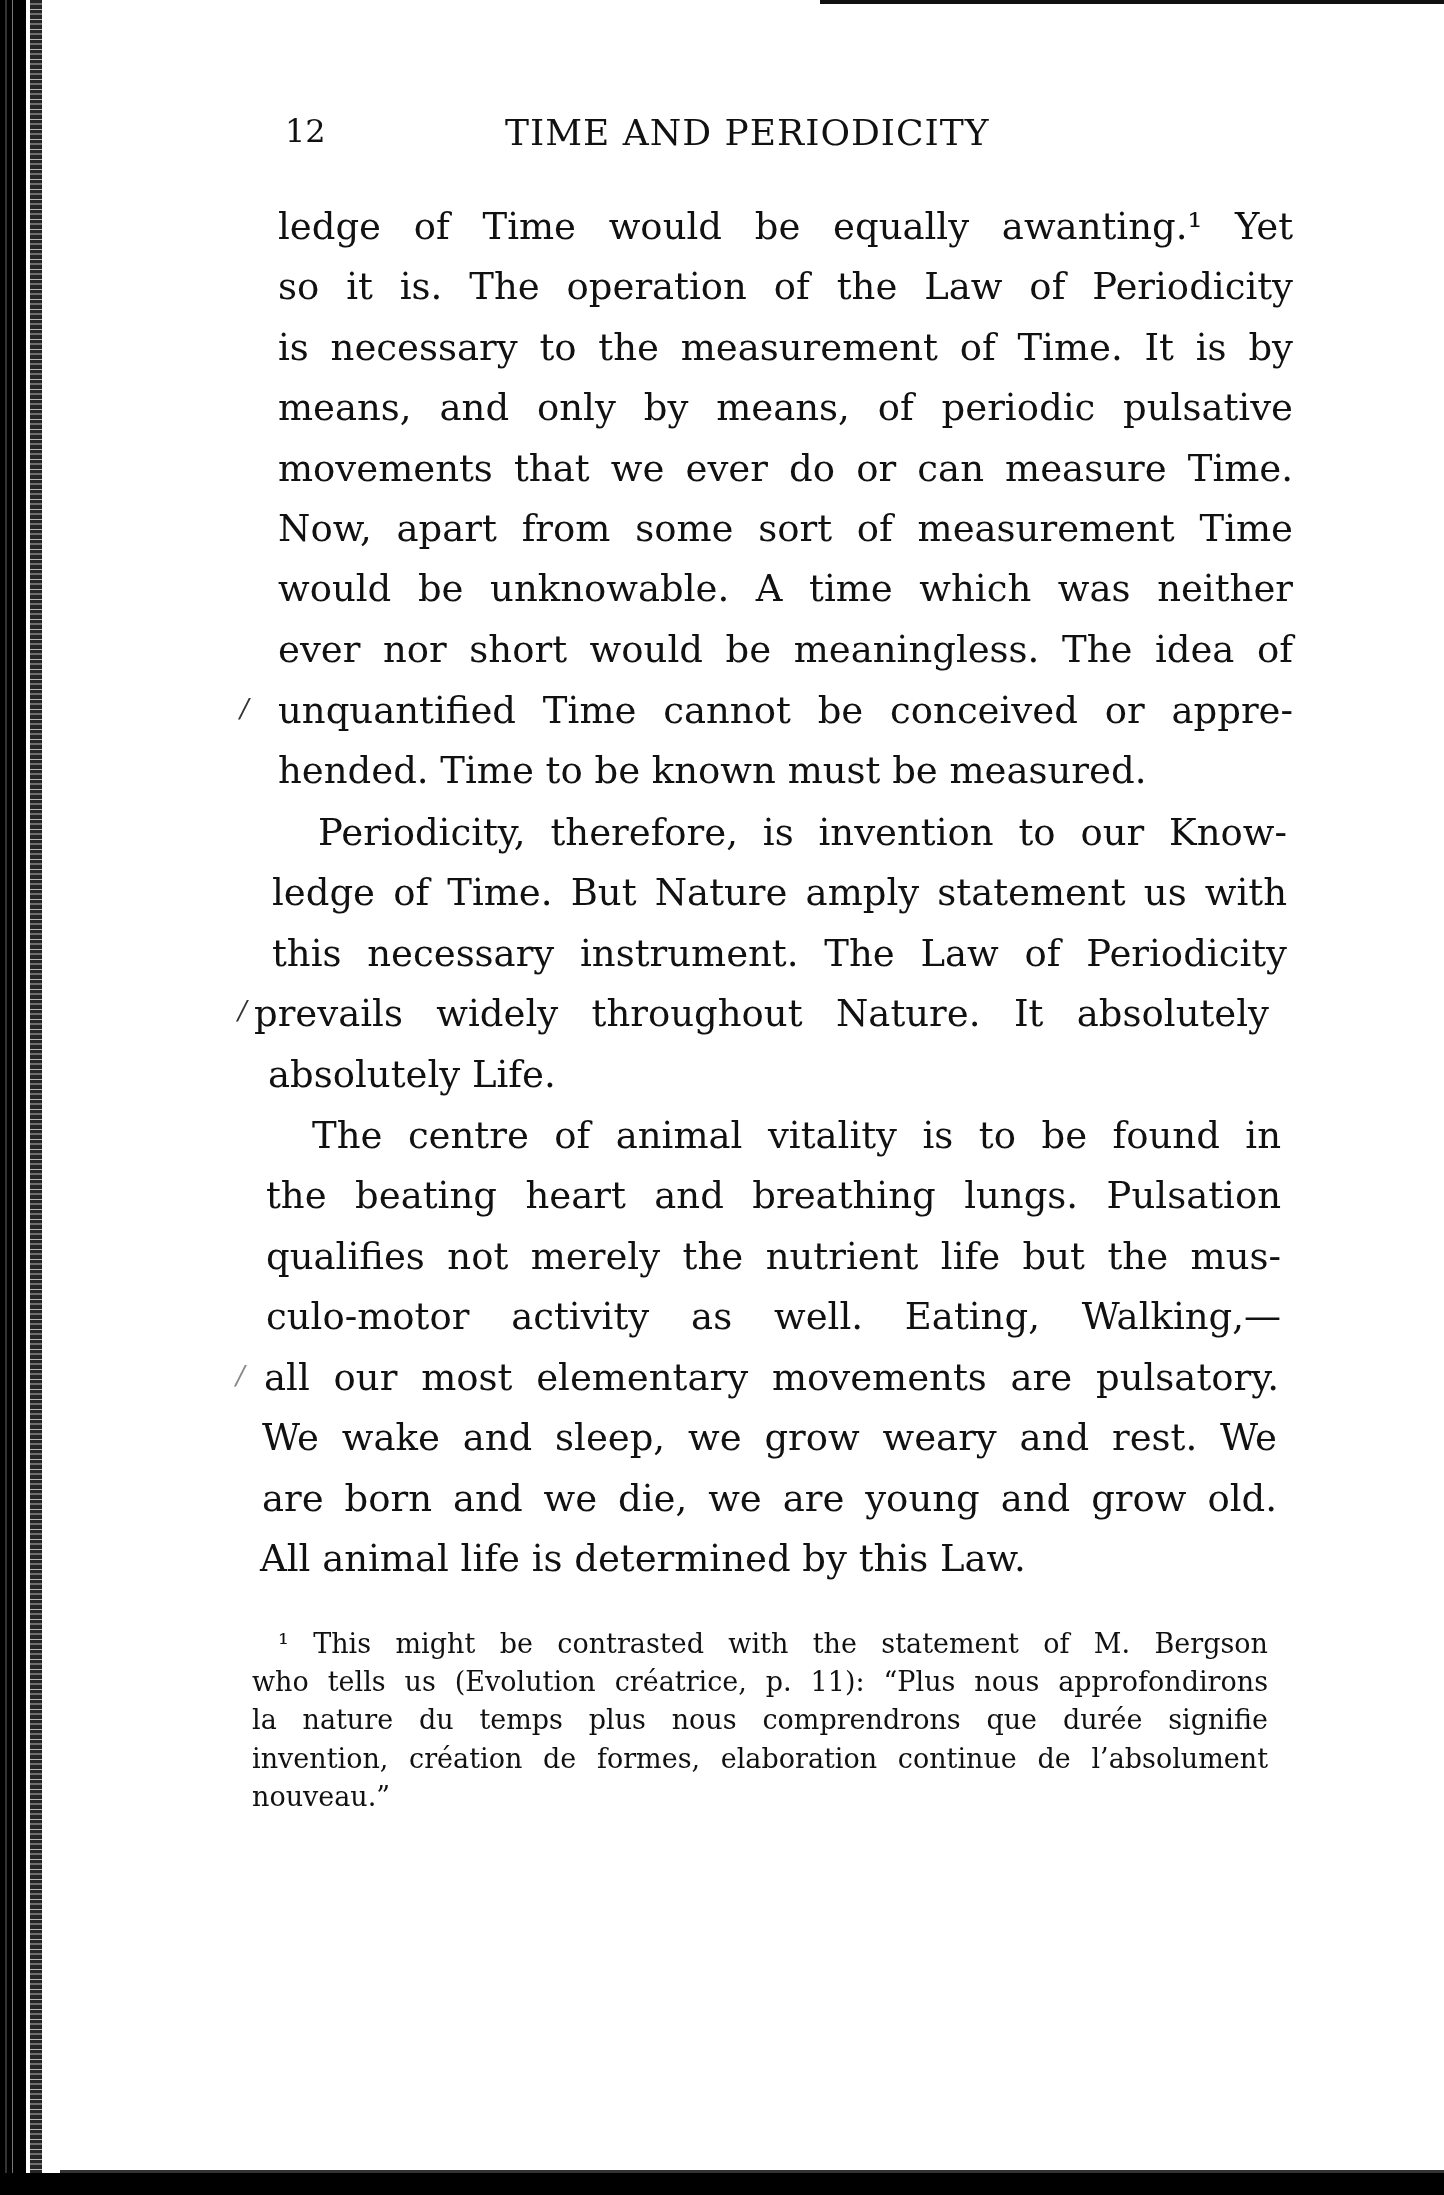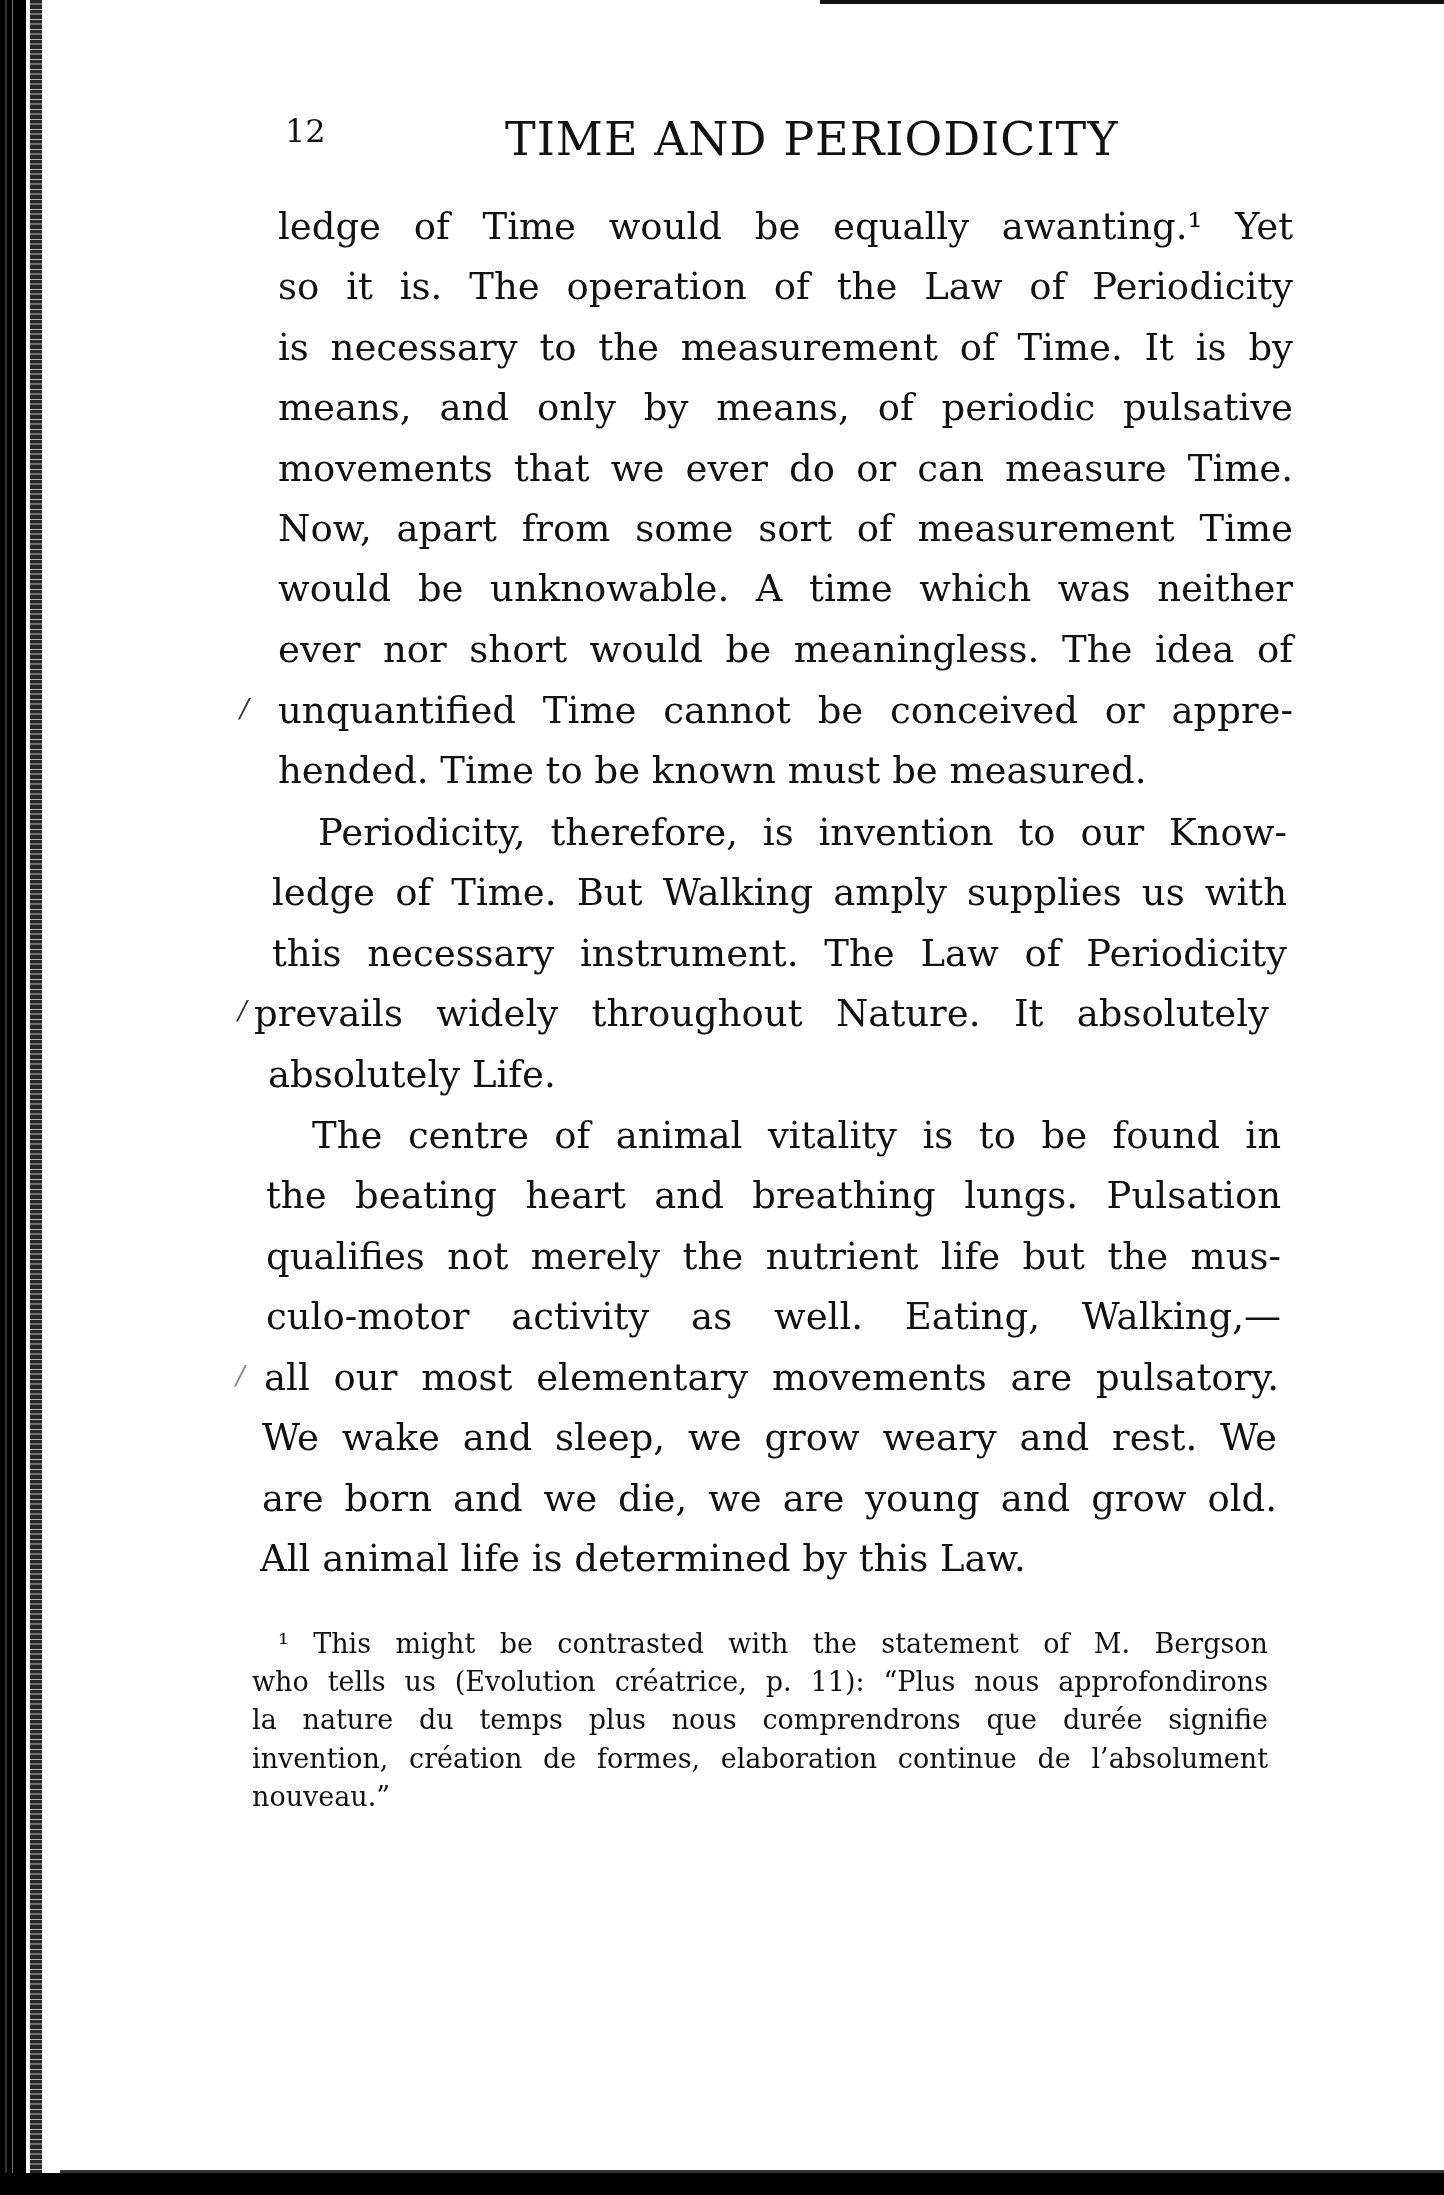--- a/index.html
+++ b/index.html
@@ -7,21 +7,21 @@
          font-family:"DejaVu Serif", "Liberation Serif", serif; color:#111; }
   .spine { position:absolute; left:0; top:0; width:26px; height:2195px;
            background:repeating-linear-gradient(90deg,#000 0 5px,#333 5px 7px,#000 7px 12px,#777 12px 13px,#000 13px 26px); }
   .spine2 { position:absolute; left:30px; top:0; width:12px; height:2185px;
             background:repeating-linear-gradient(180deg,#000 0 3px,#555 3px 5px,#000 5px 9px,#aaa 9px 10px); opacity:0.85; }
   .topline { position:absolute; left:820px; top:0; width:624px; height:4px; background:#111; }
   .bottomband { position:absolute; left:0; top:2173px; width:1444px; height:22px; background:#000; }
   .bottomrule { position:absolute; left:60px; top:2170px; width:1384px; height:3px; background:#333; }
   .header { position:absolute; left:285px; top:112px; width:1010px; height:50px; }
   .pagenum { position:absolute; left:0; top:0; font-size:32px; }
-  .runhead { position:absolute; left:220px; top:0; font-size:46px; letter-spacing:1px; }
+  .runhead { position:absolute; left:220px; top:0; font-size:36px; letter-spacing:1px; }
   .body-line { position:absolute; left:278px; width:1015px; font-size:37px; line-height:50px;
                white-space:nowrap; text-align:justify; text-align-last:justify; }
   .body-line.last { text-align-last:left; }
   .body-line.indent { text-indent:46px; }
   .fn-line { position:absolute; left:252px; width:1016px; font-size:27px; line-height:36px;
              white-space:nowrap; text-align:justify; text-align-last:justify; }
   .fn-line.last { text-align-last:left; }
   .fn-line.indent { text-indent:26px; }
   .mark { position:absolute; font-size:26px; color:#333; font-style:italic; }
 </style>
@@ -45,21 +45,21 @@
   <div class="body-line" style="top:323px">is necessary to the measurement of Time. It is by</div>
   <div class="body-line" style="top:383px">means, and only by means, of periodic pulsative</div>
   <div class="body-line" style="top:444px">movements that we ever do or can measure Time.</div>
   <div class="body-line" style="top:504px">Now, apart from some sort of measurement Time</div>
   <div class="body-line" style="top:564px">would be unknowable. A time which was neither</div>
   <div class="body-line" style="top:625px">ever nor short would be meaningless. The idea of</div>
   <div class="body-line" style="top:686px">unquantified Time cannot be conceived or appre-</div>
   <div class="body-line last" style="top:746px">hended. Time to be known must be measured.</div>
 
   <div class="body-line indent" style="top:808px; left:272px">Periodicity, therefore, is invention to our Know-</div>
-  <div class="body-line" style="top:868px; left:272px">ledge of Time. But Walking amply supplies us with</div>
+  <div class="body-line" style="top:868px; left:272px">ledge of Time. But Nature amply statement us with</div>
   <div class="body-line" style="top:929px; left:272px">this necessary instrument. The Law of Periodicity</div>
   <div class="body-line" style="top:989px; left:254px">prevails widely throughout Nature. It absolutely</div>
   <div class="body-line last" style="top:1050px; left:268px">absolutely Life.</div>
 
   <div class="body-line indent" style="top:1111px; left:266px">The centre of animal vitality is to be found in</div>
   <div class="body-line" style="top:1171px; left:266px">the beating heart and breathing lungs. Pulsation</div>
   <div class="body-line" style="top:1232px; left:266px">qualifies not merely the nutrient life but the mus-</div>
   <div class="body-line" style="top:1292px; left:266px">culo-motor activity as well. Eating, Walking,—</div>
   <div class="body-line" style="top:1353px; left:264px">all our most elementary movements are pulsatory.</div>
   <div class="body-line" style="top:1413px; left:262px">We wake and sleep, we grow weary and rest. We</div>

